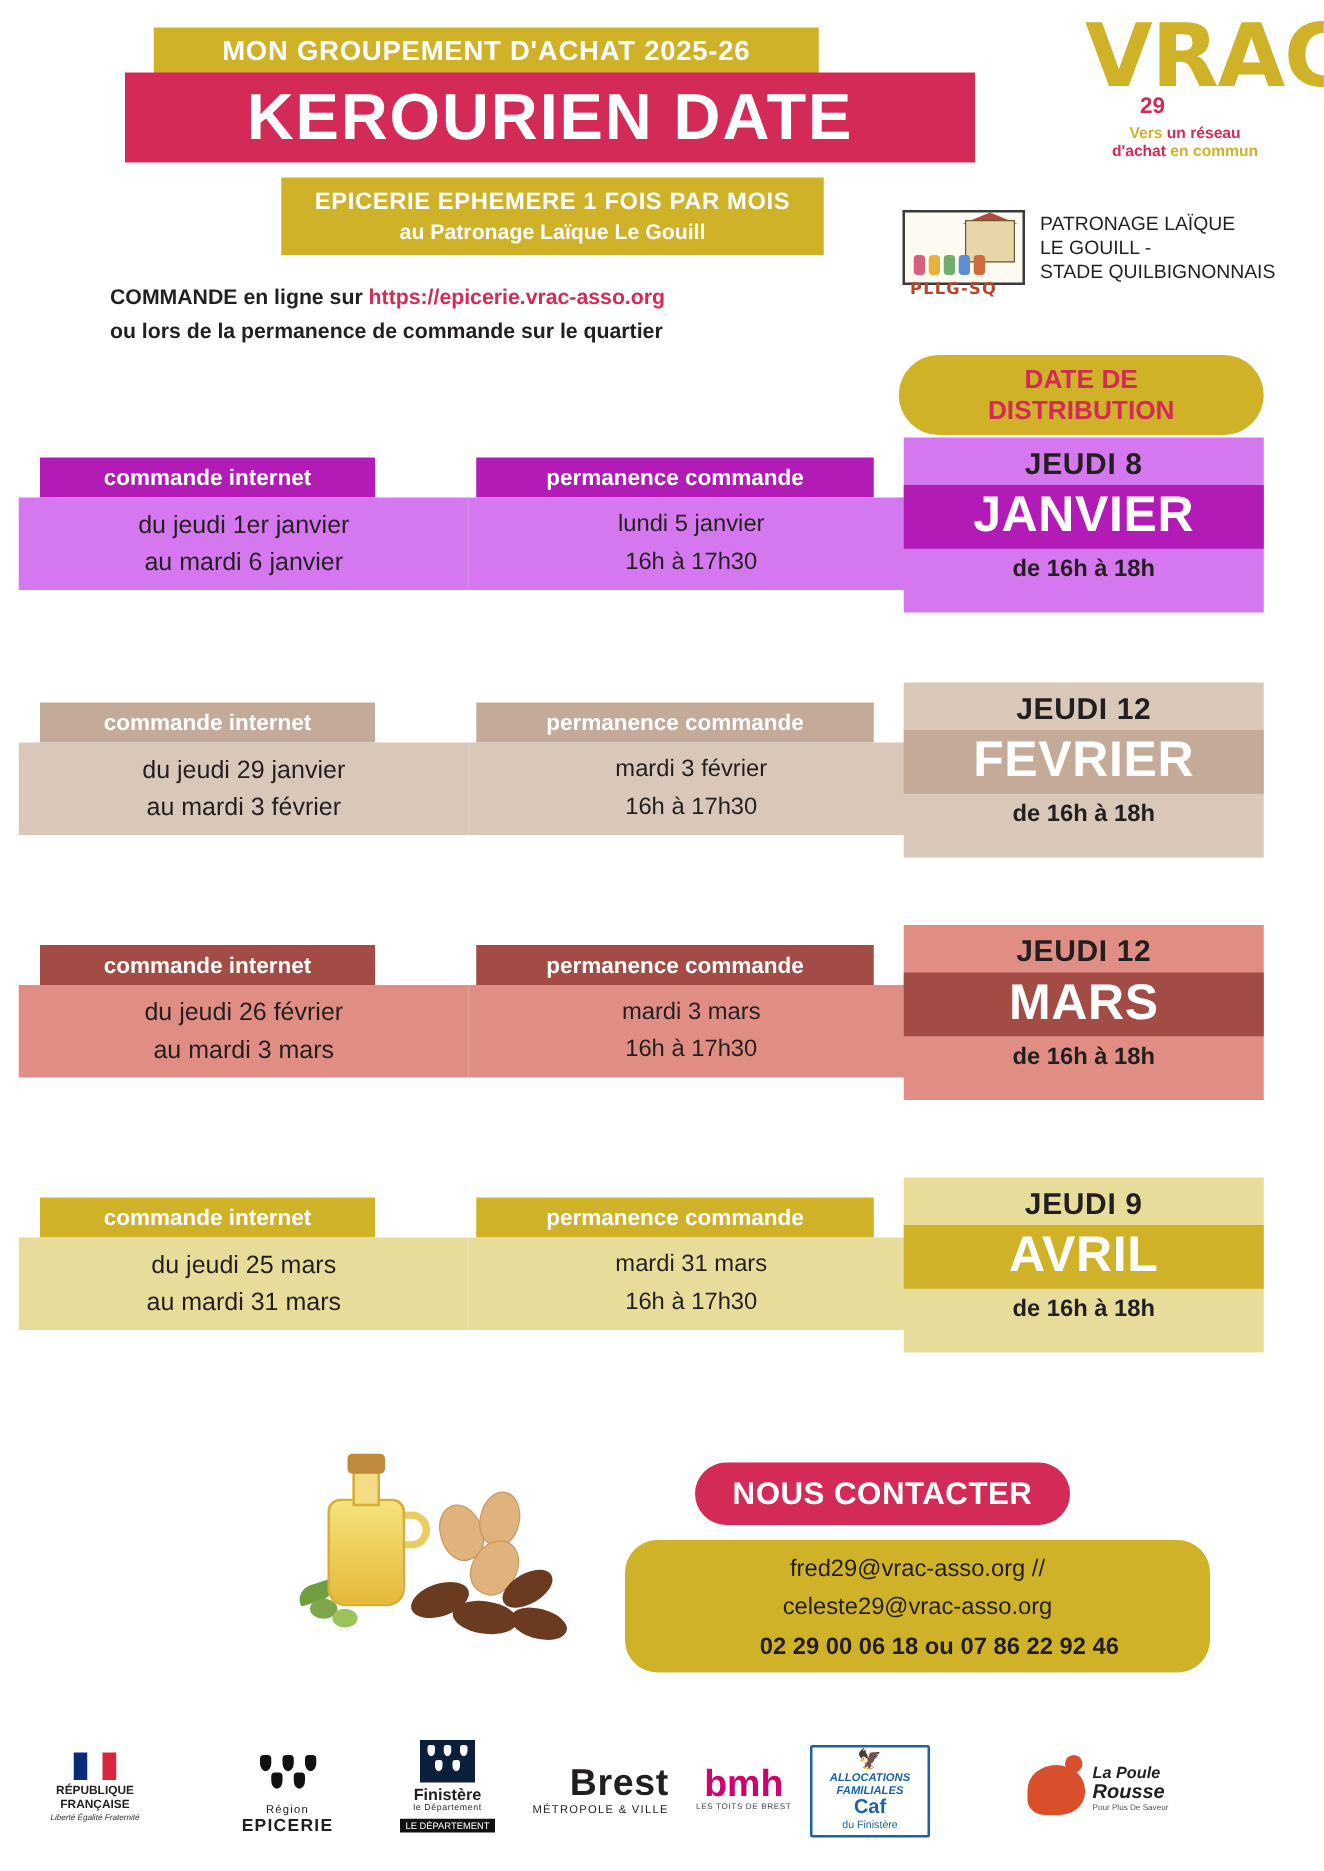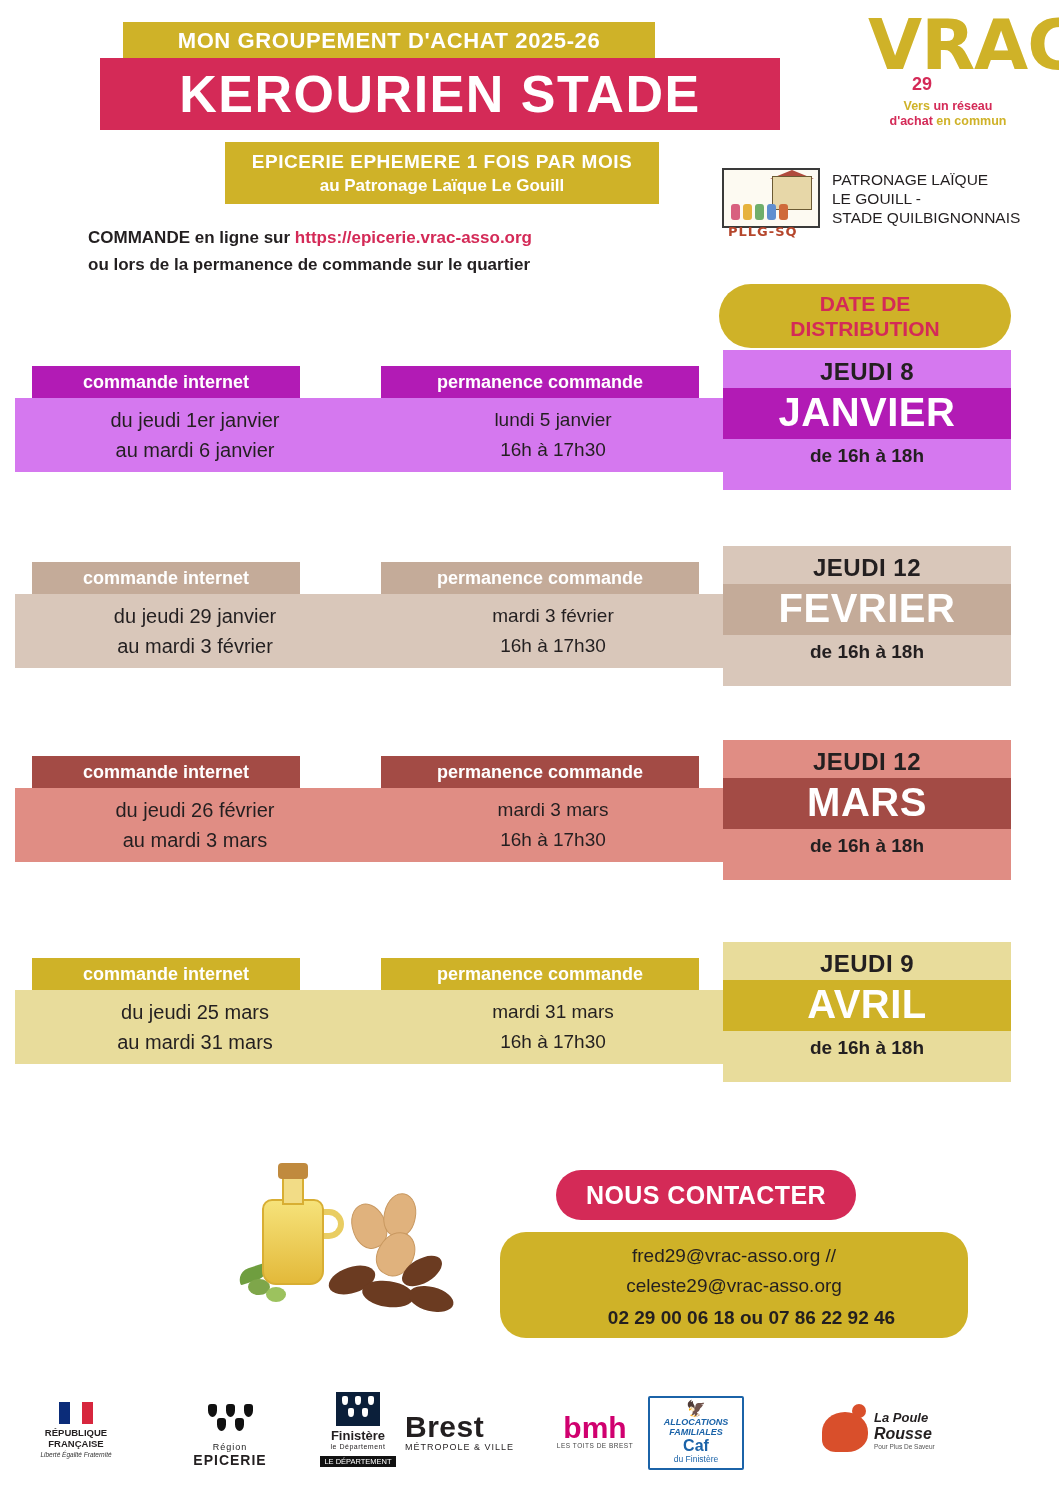--- a/index.html
+++ b/index.html
@@ -212,21 +212,21 @@
 
   .logo-fin { left: 310px; top: 10px; width: 96px; text-align: center; }
   .fin-box { width: 44px; height: 34px; margin: 0 auto; background: #0b1f3a; position: relative; }
   .fin-box i {
     position: absolute; width: 6px; height: 9px; background: #fff; border-radius: 2px 2px 50% 50%;
   }
   .logo-fin .t1 { font-size: 13px; font-weight: bold; margin-top: 2px; }
   .logo-fin .t2 { font-size: 7px; letter-spacing: 0.5px; }
   .logo-fin .t3 { font-size: 7.5px; background: #111; color: #fff; display: inline-block; padding: 1px 4px; margin-top: 2px; }
 
-  .logo-brest { left: 405px; top: 28px; width: 130px; text-align: left; }
+  .logo-brest { left: 405px; top: 28px; width: 130px; text-align: right; }
   .logo-brest .t1 { font-size: 30px; font-weight: bold; letter-spacing: 0.5px; }
   .logo-brest .t2 { font-size: 9px; letter-spacing: 1px; margin-top: -2px; }
 
   .logo-bmh { left: 540px; top: 32px; width: 110px; text-align: center; }
   .logo-bmh .t1 { font-size: 30px; font-weight: bold; color: #d0006f; line-height: 28px; }
   .logo-bmh .t2 { font-size: 6.5px; color: #444; letter-spacing: 0.5px; }
 
   .logo-caf { left: 648px; top: 14px; width: 100px; text-align: center; }
   .caf-box { width: 96px; background: #ffffff; border: 2px solid #1b63a8; border-radius: 2px; padding: 3px 0 4px; }
   .caf-bird { font-size: 16px; color: #1b63a8; line-height: 16px; }
@@ -249,21 +249,21 @@
   .poule-text .t3 { font-size: 6.5px; color: #555; }
 </style>
 </head>
 <body>
 
 <div class="header">
 
   <div class="subtitle-top">MON GROUPEMENT D'ACHAT 2025-26</div>
 
   <div class="title-bar">
-    <span>KEROURIEN STADE</span>
+    <span>KEROURIEN DATE</span>
   </div>
 
   <div class="subtitle-mid">
     <div class="l1">EPICERIE EPHEMERE 1 FOIS PAR MOIS</div>
     <div class="l2">au Patronage Laïque Le Gouill</div>
   </div>
 
   <div class="order-lines">
     <div>
       <span>COMMANDE en ligne sur </span><span class="url">https://epicerie.vrac-asso.org</span>

